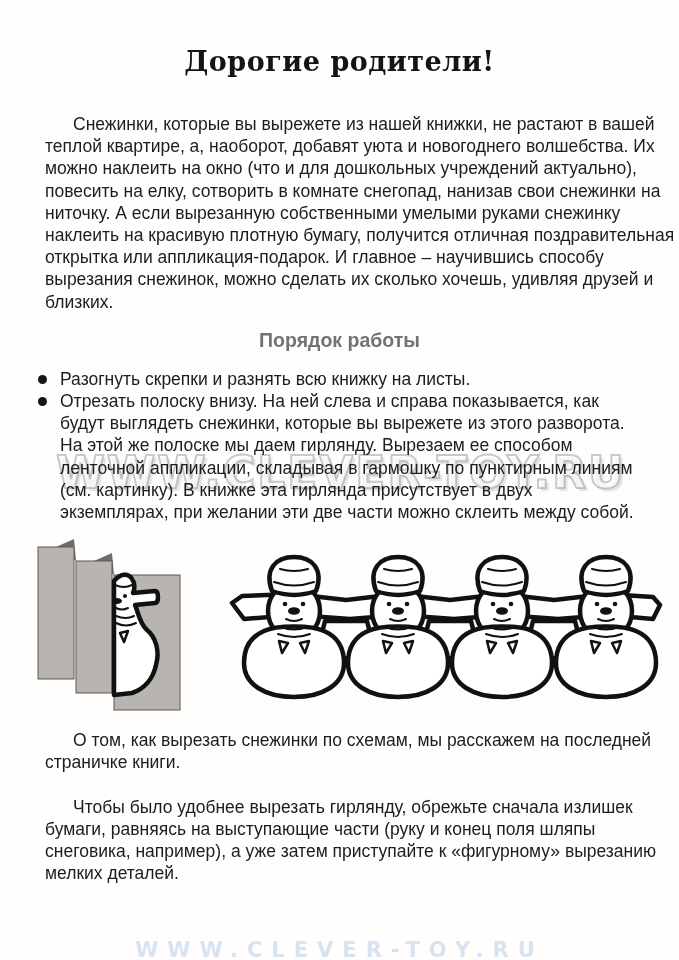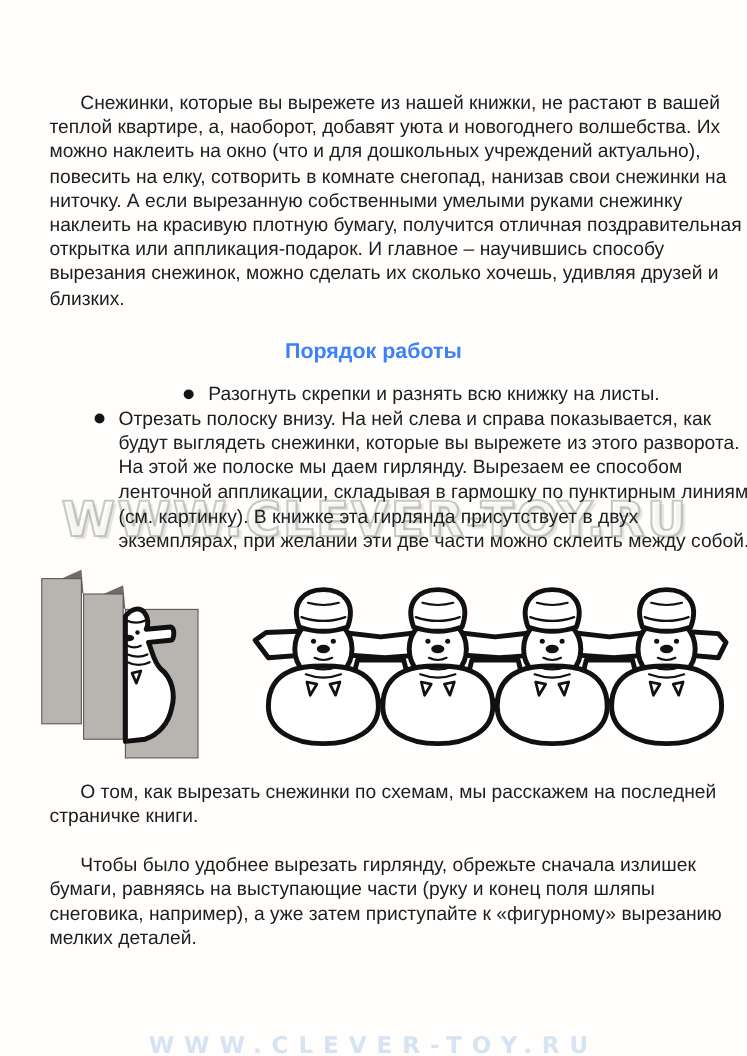--- a/index.html
+++ b/index.html
@@ -24,28 +24,28 @@
   }
   .bodytext {
     font-size:17.5px;
     line-height:22.2px;
     white-space:pre;
     color:#1d1d1d;
   }
   .para { margin-left:45px; margin-right:30px; text-indent:28px; }
   .intro { margin-top:36px; }
   .h2 {
-    margin-top:26px;
+    margin-top:16px;
     text-align:center;
     font-size:19.5px;
     font-weight:bold;
-    color:#3b82f6;
+    color:#737373;
   }
   .bullets { margin-top:16px; }
-  .bullet-row { display:flex; padding-left:88px;justify-content:center; }
+  .bullet-row { display:flex; padding-left:38px; }
   .bullet-dot {
     flex:0 0 auto;
     width:9px; height:9px; border-radius:50%;
     background:#151515;
     margin:7px 13px 0 0;
   }
   .figure {
     position:relative;
     height:192px;
     margin-top:14px;
@@ -88,20 +88,21 @@
 </style>
 </head>
 <body>
 
 <div class="page">
 
   <div class="wm-mid">WWW.CLEVER-TOY.RU</div>
   <div class="wm-bottom">WWW.CLEVER-TOY.RU</div>
 
   <div class="content">
+    <div class="title">Дорогие родители!</div>
 
     <div class="bodytext para intro">Снежинки, которые вы вырежете из нашей книжки, не растают в вашей
 теплой квартире, а, наоборот, добавят уюта и новогоднего волшебства. Их
 можно наклеить на окно (что и для дошкольных учреждений актуально),
 повесить на елку, сотворить в комнате снегопад, нанизав свои снежинки на
 ниточку. А если вырезанную собственными умелыми руками снежинку
 наклеить на красивую плотную бумагу, получится отличная поздравительная
 открытка или аппликация-подарок. И главное – научившись способу
 вырезания снежинок, можно сделать их сколько хочешь, удивляя друзей и
 близких.</div>

